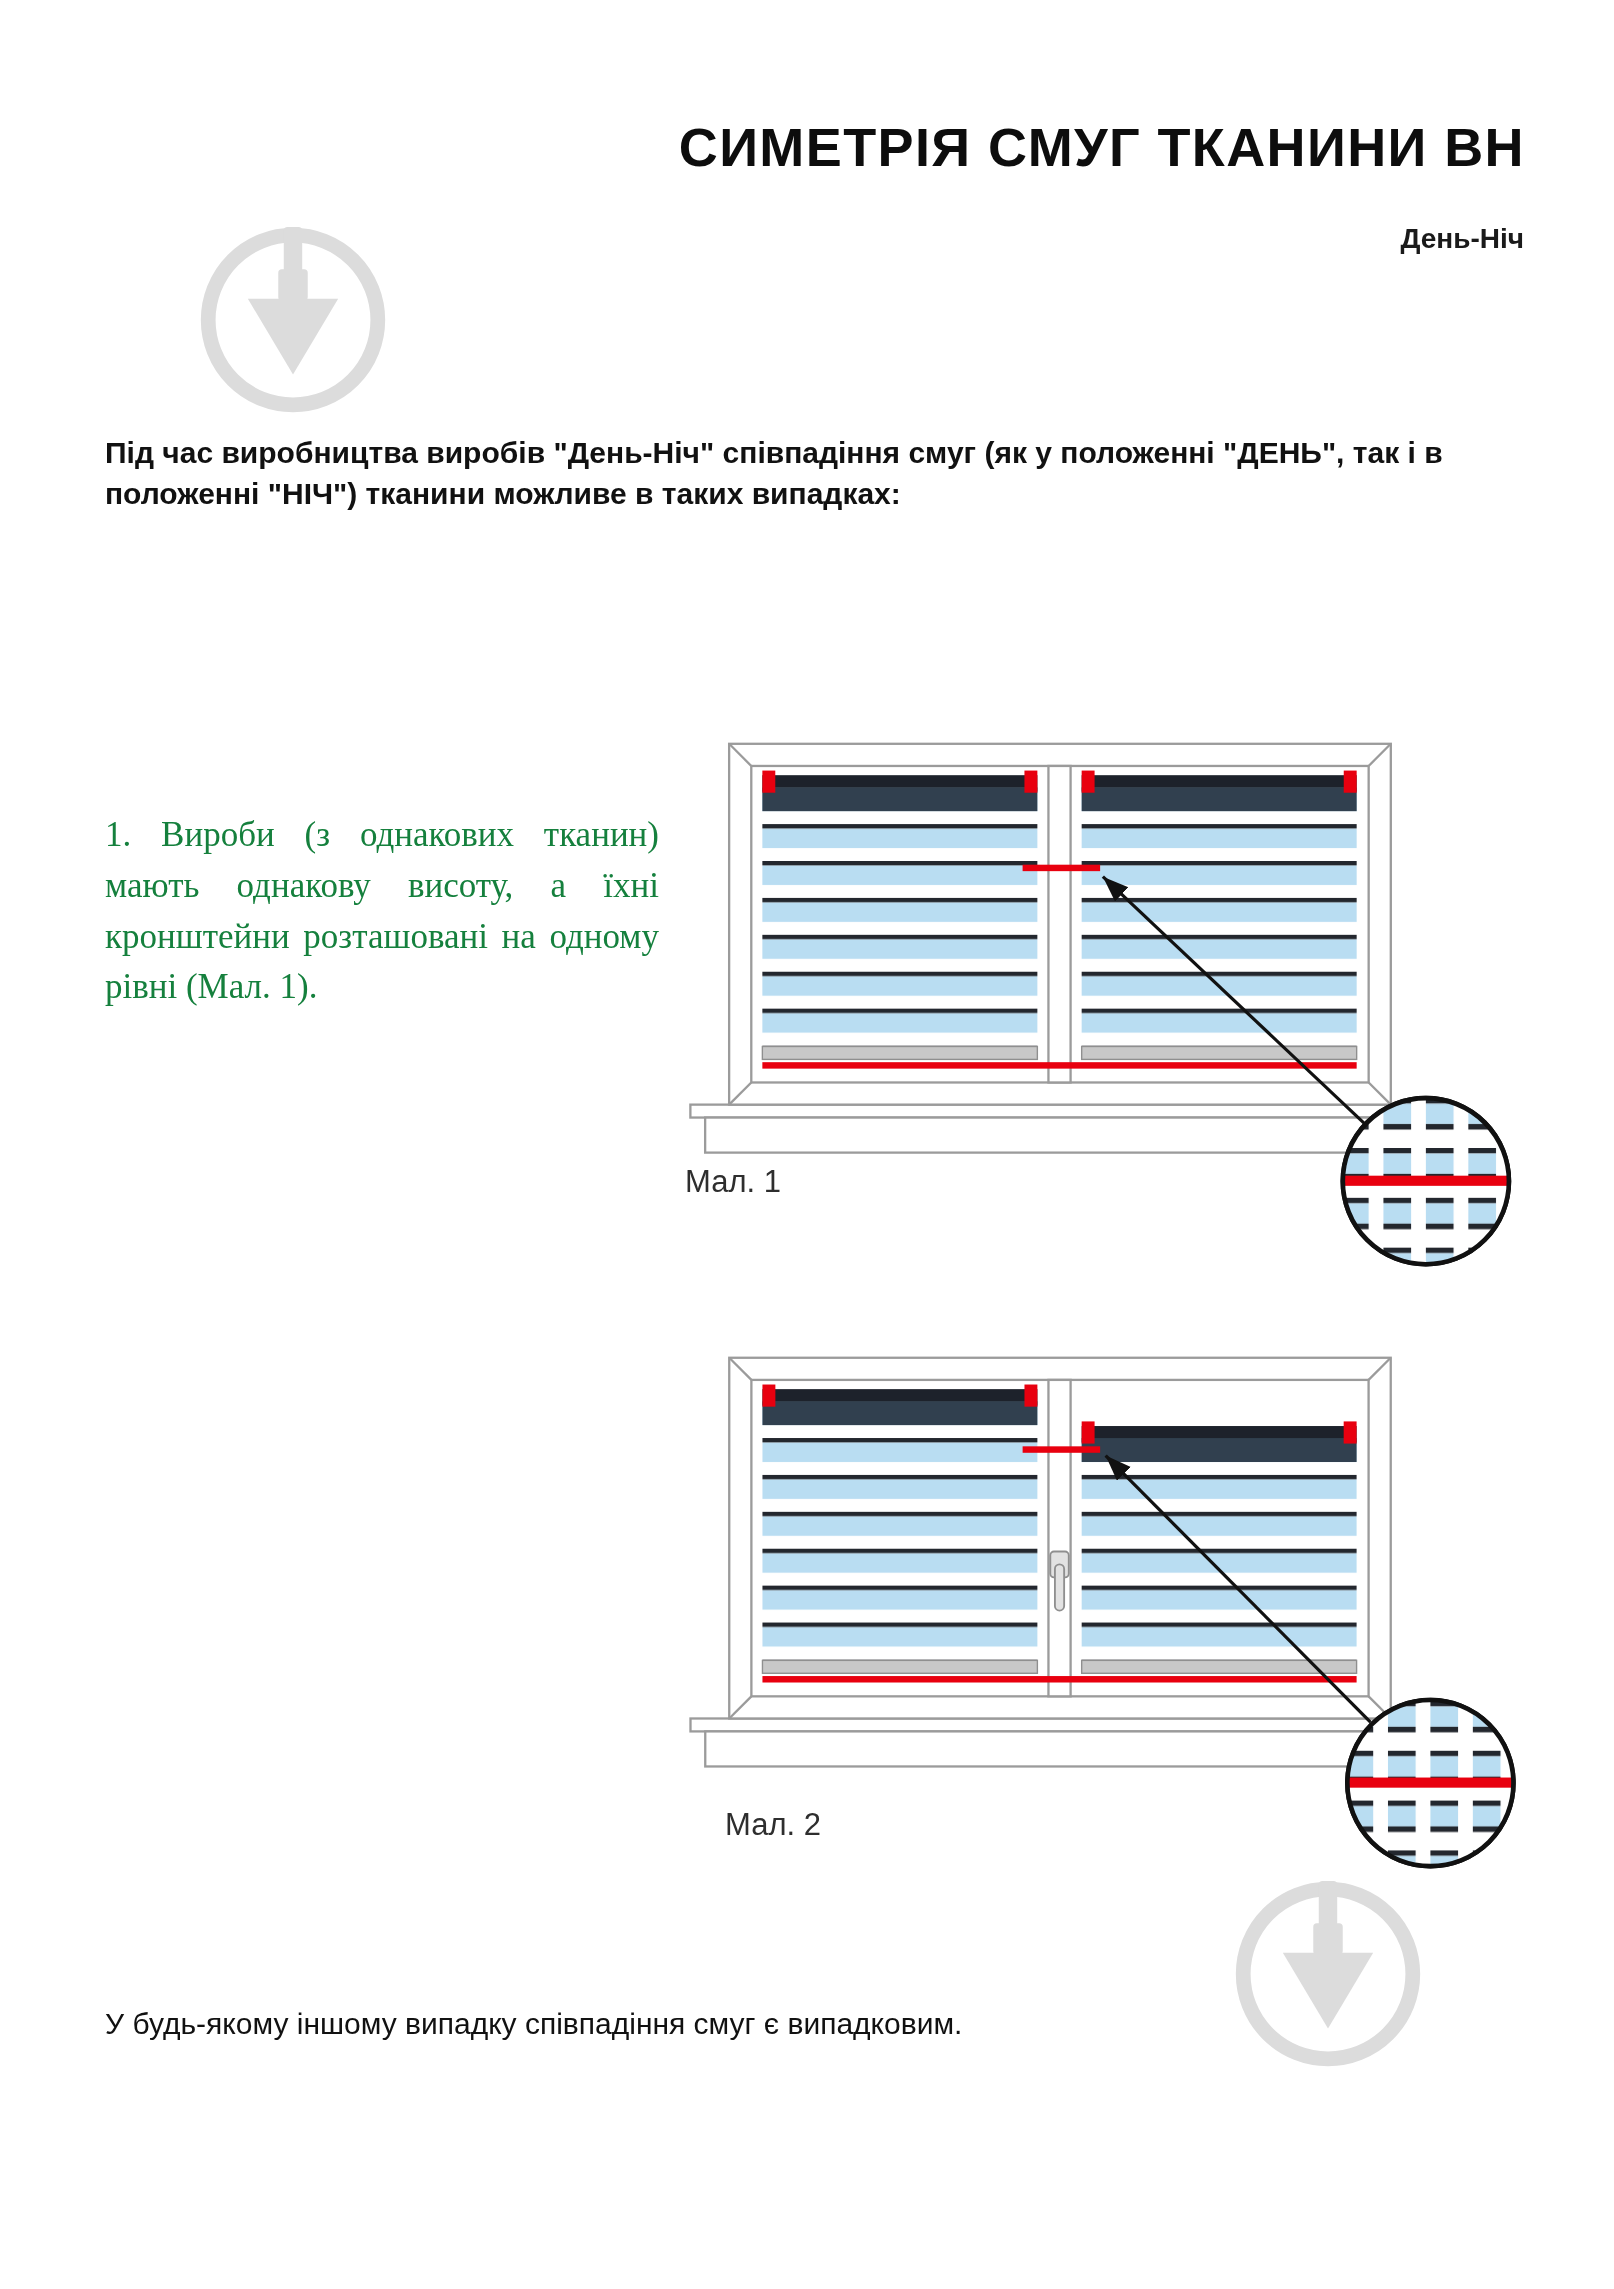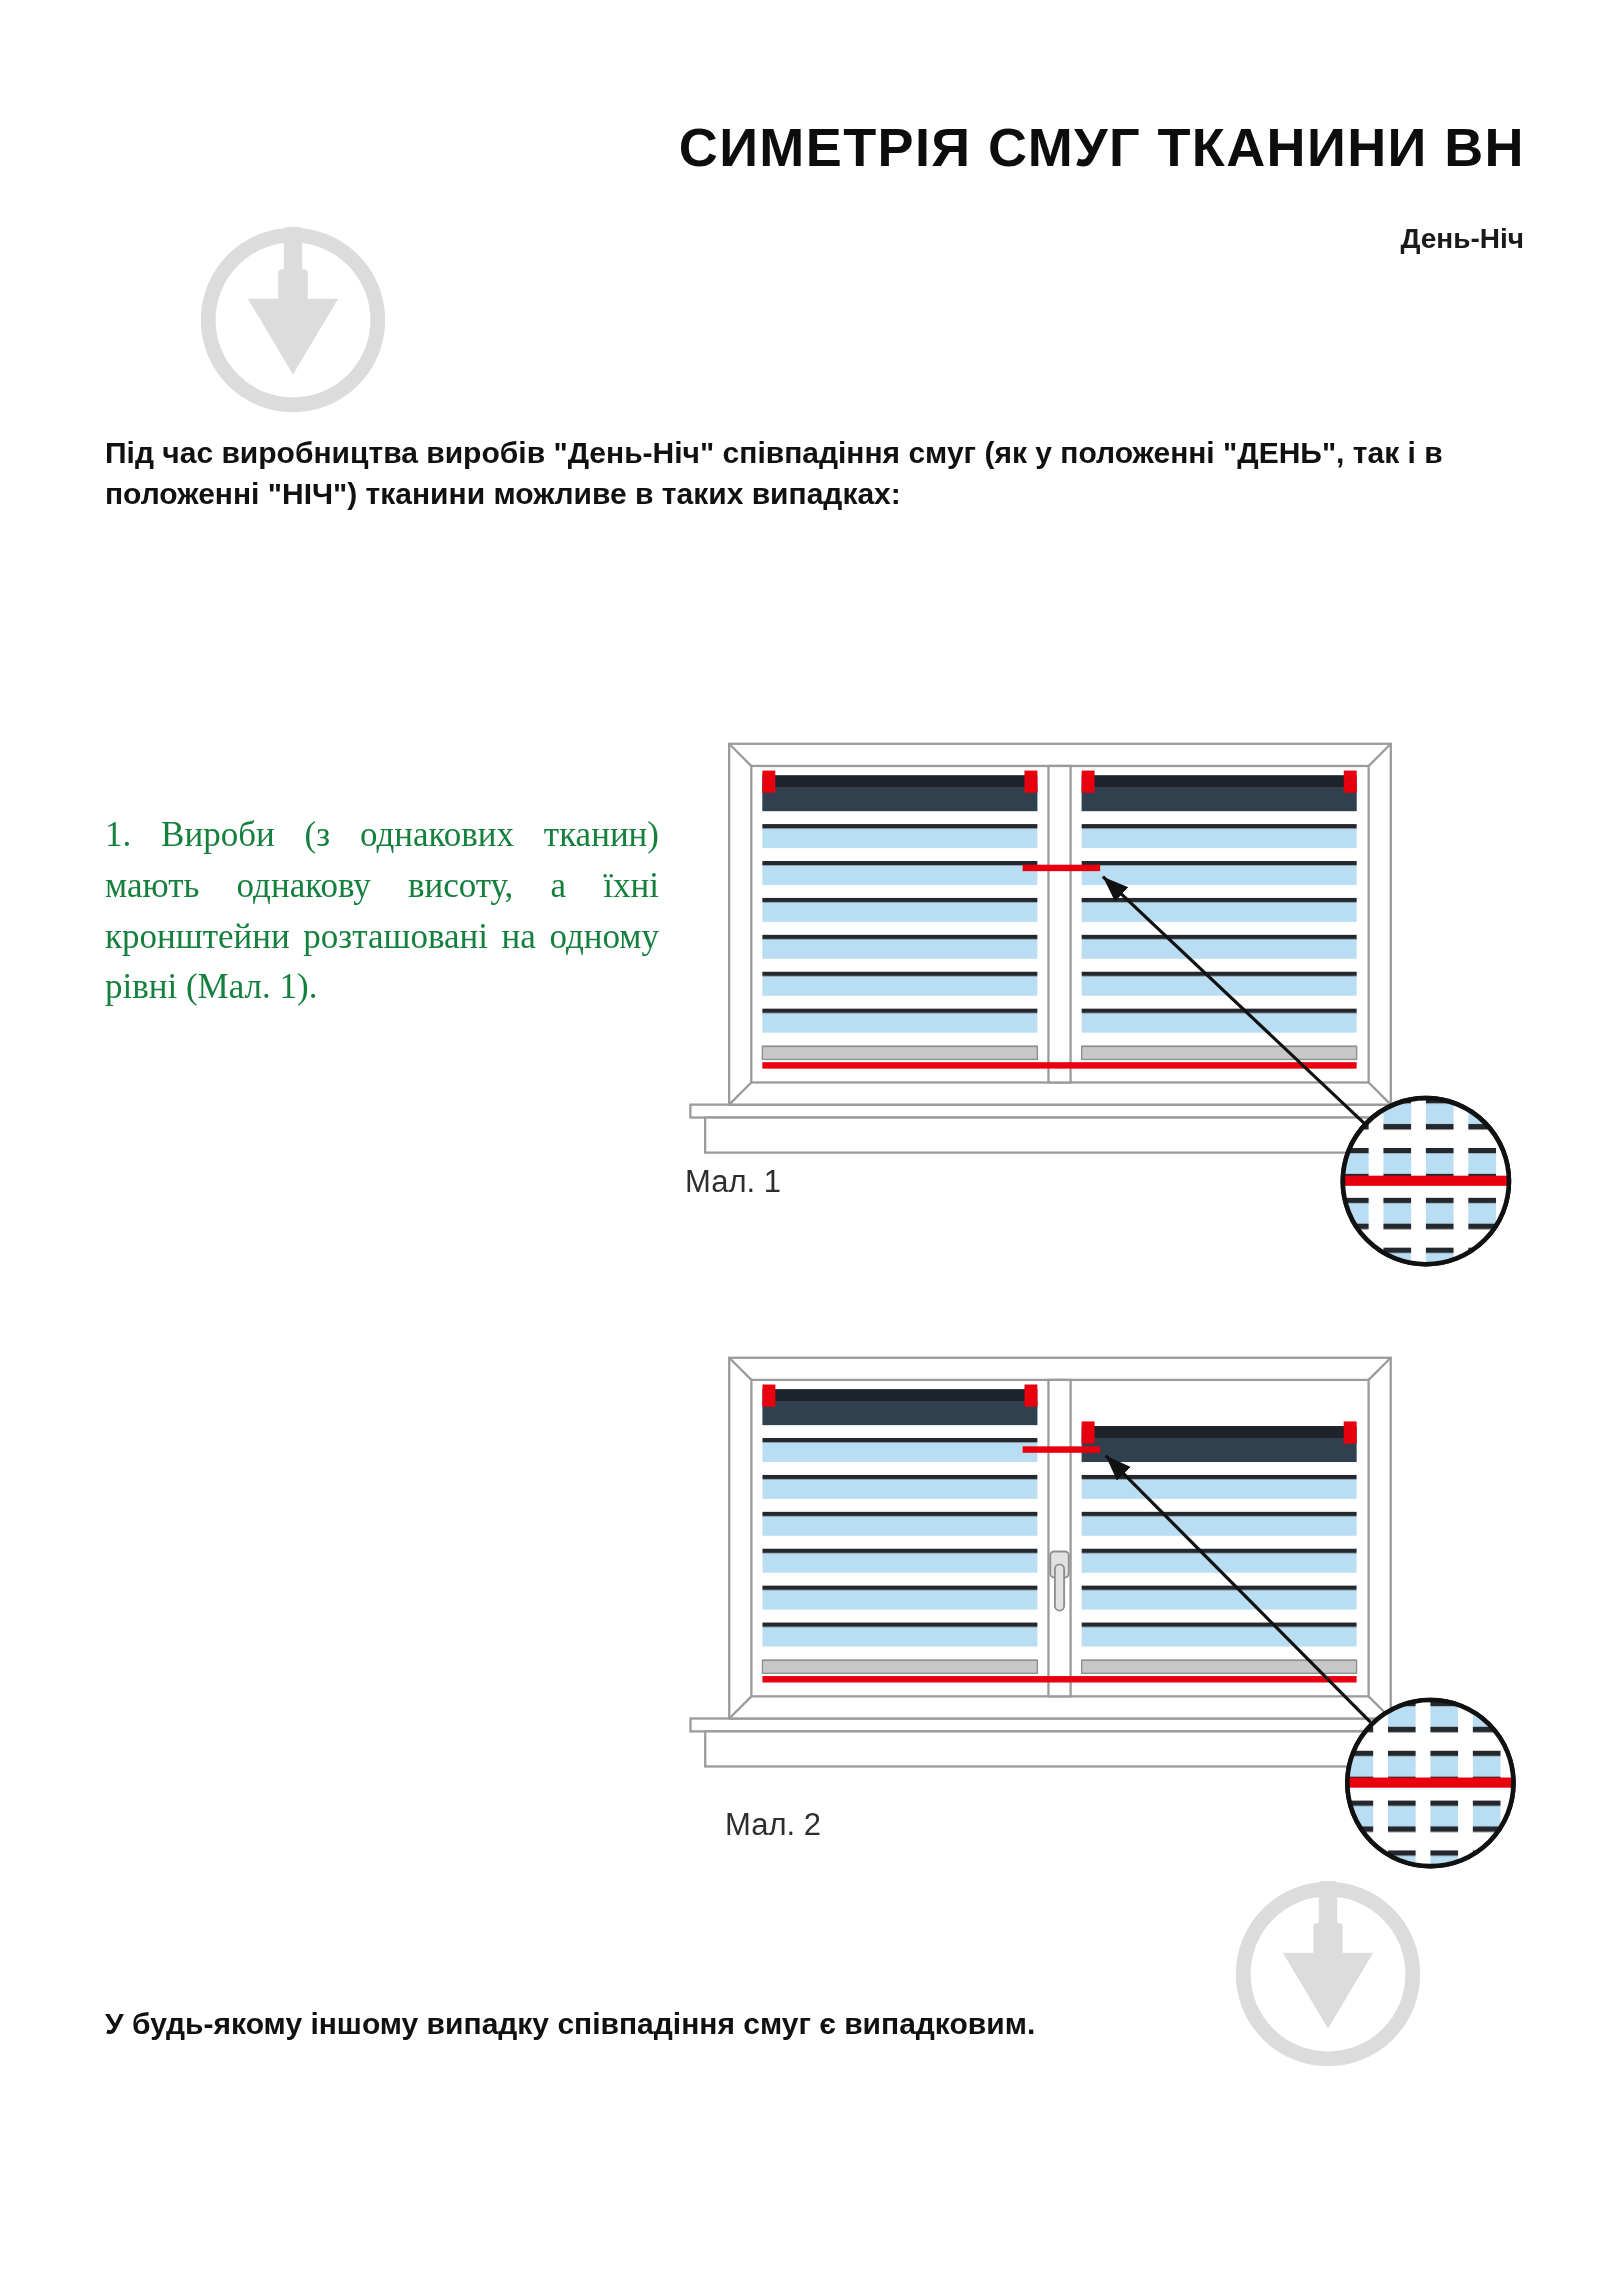--- a/index.html
+++ b/index.html
@@ -42,21 +42,21 @@
   }
   .item-1{top:810px;}
   .item-2{top:1432px;}
   .caption{
     position:absolute; font-size:31px; color:#2e2e2e;
   }
   .cap-1{left:685px; top:1138px;margin-top:26px;}
   .cap-2{left:685px; top:1807px;margin-left:40px;}
   .footer-note{
     position:absolute; left:105px; top:2007px; width:1246px;
-    font-size:30px; font-weight:bold; color:#111;
+    font-size:30px; font-weight:normal; color:#111;
   }
   .figure{position:absolute;}
   .fig-1{left:683px; top:729px; width:849px; height:563px;}
   .fig-2{left:683px; top:1343px; width:849px; height:572px;}
   .watermark{position:absolute; width:212px; height:212px;}
   .wm-top{left:187px; top:214px;}
   .wm-bottom{left:1222px; top:1868px;}
 
   
   .s-frame{fill:#ffffff; stroke:var(--frame-gray,#9b9b9b); stroke-width:2.5;}

